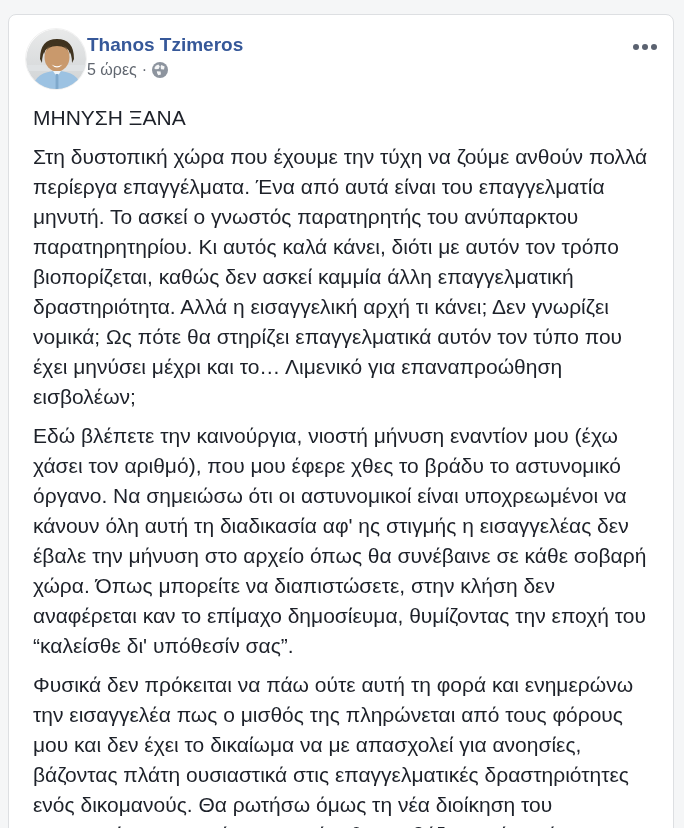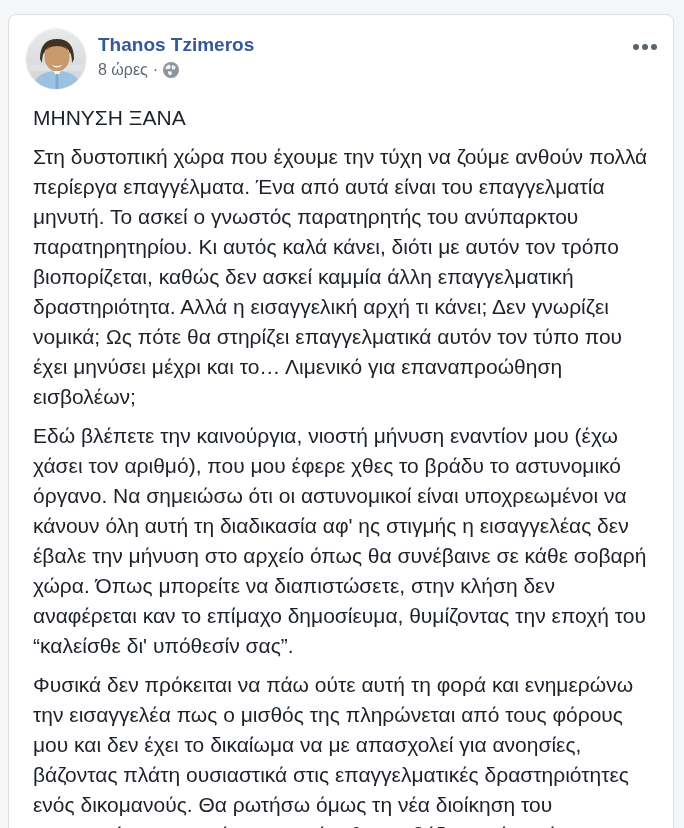--- a/index.html
+++ b/index.html
@@ -36,21 +36,20 @@
     height: 62px;
     border-radius: 50%;
     overflow: hidden;
     flex: 0 0 62px;
     cursor: pointer;
     border: 1px solid rgba(0,0,0,.06);
     box-sizing: border-box;
   }
   .avatar svg { display: block; }
   .header-text {
-    margin-left: 11px;
     padding-top: 5px;
   }
   .author-name {
     color: #365899;
     font-size: 19px;
     font-weight: bold;
     line-height: 24px;
     text-decoration: none;
     cursor: pointer;
     display: inline-block;
@@ -127,21 +126,21 @@
           <path d="M6 62 Q8 42 31 42 Q54 42 56 62 Z" fill="#9cc2e2"></path>
           <path d="M27 42 L31 48 L35 42 Z" fill="#eef4f8"></path>
           <rect x="29.6" y="45" width="2.8" height="17" fill="#7fa9cc"></rect>
         </g>
       </svg>
     </div>
 
     <div class="header-text">
       <a class="author-name">Thanos Tzimeros</a>
       <div class="meta-row">
-        <span class="timestamp">8 ώρες</span>
+        <span class="timestamp">5 ώρες</span>
         <span class="meta-sep">·</span>
         <span class="globe-icon">
           <svg width="16" height="16" viewBox="0 0 16 16" aria-hidden="true">
             <circle cx="8" cy="8" r="8" fill="#8d949e"></circle>
             <path d="M2.2 6.2 Q3.2 3.2 6.3 2.6 L7.8 4.3 L6.6 6.9 L3.6 7.3 Z" fill="#f5f6f7"></path>
             <path d="M9.3 3.0 L12.6 4.6 L12.0 7.6 L9.0 7.2 L8.6 4.6 Z" fill="#f5f6f7"></path>
             <path d="M4.8 9.2 L8.6 9.6 L8.9 12.4 L6.2 13.2 Q4.8 11.6 4.8 9.2 Z" fill="#f5f6f7"></path>
           </svg>
         </span>
       </div>

